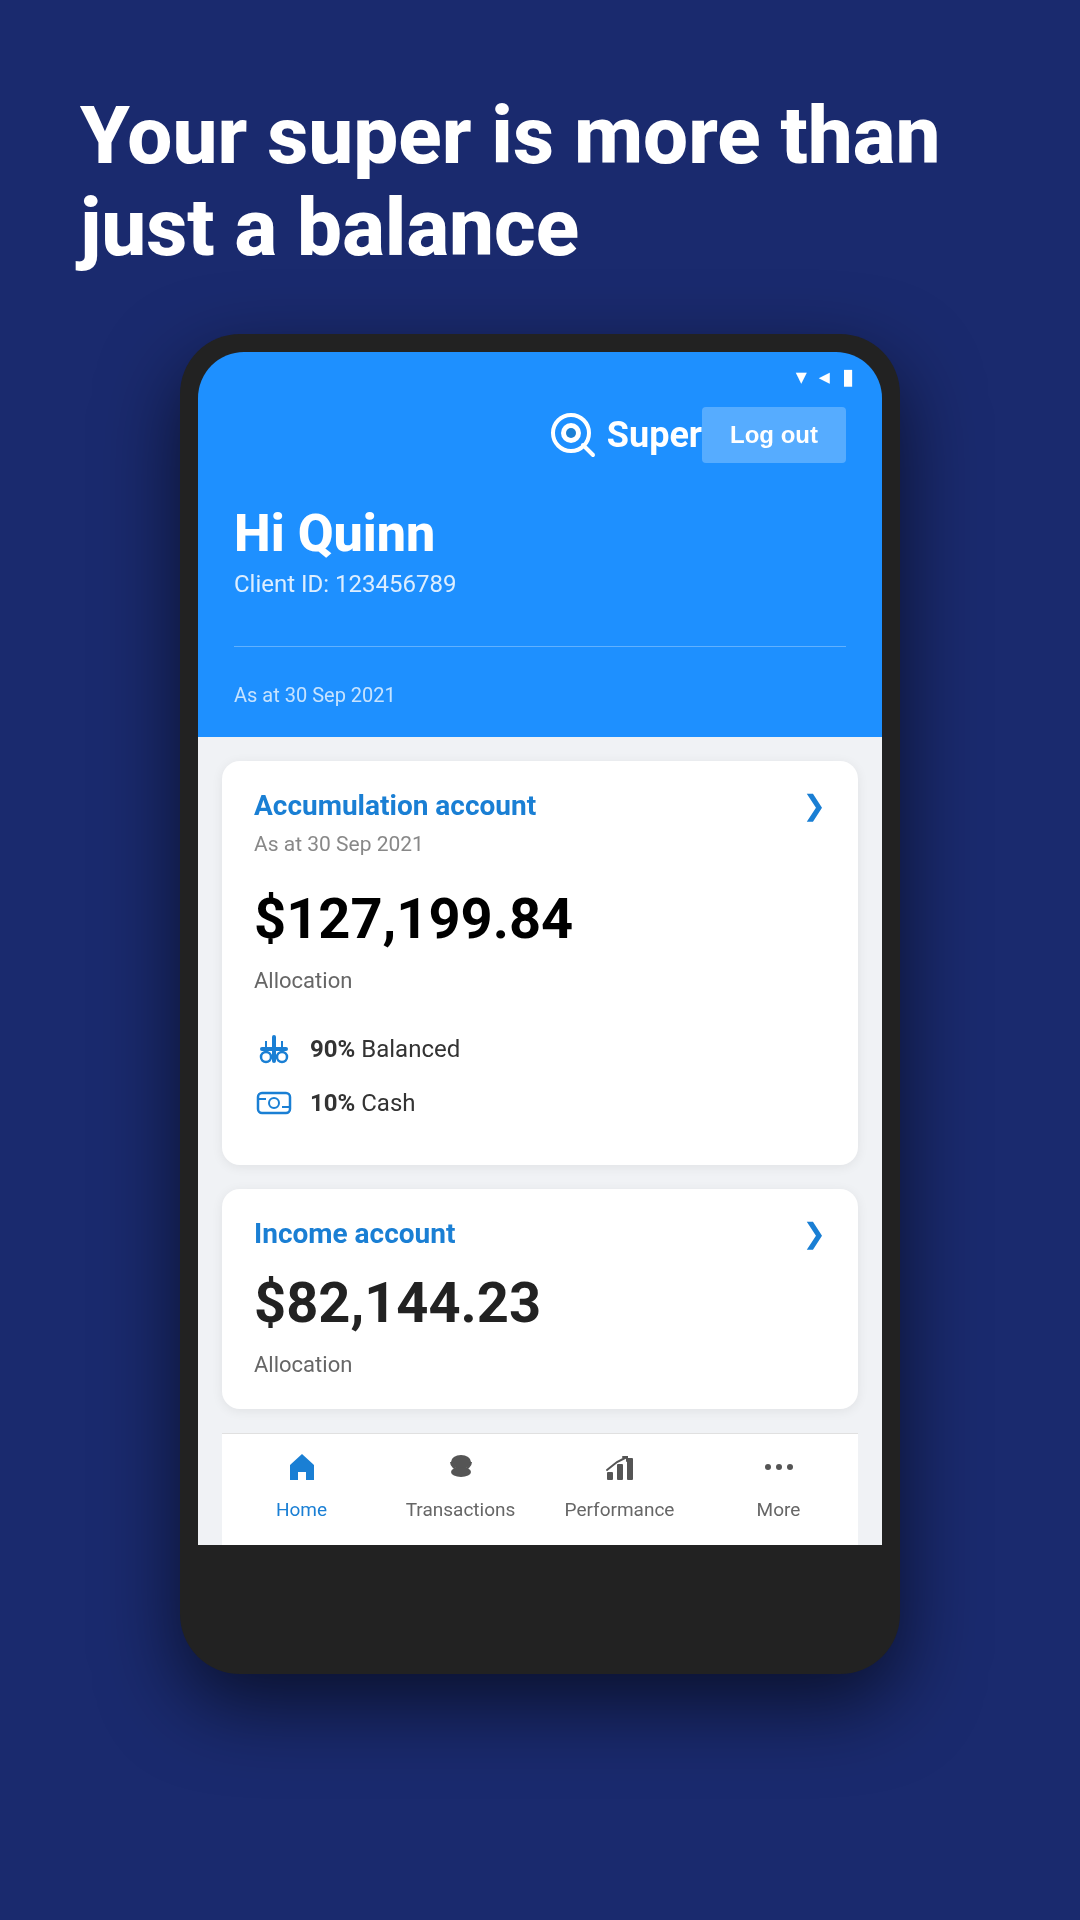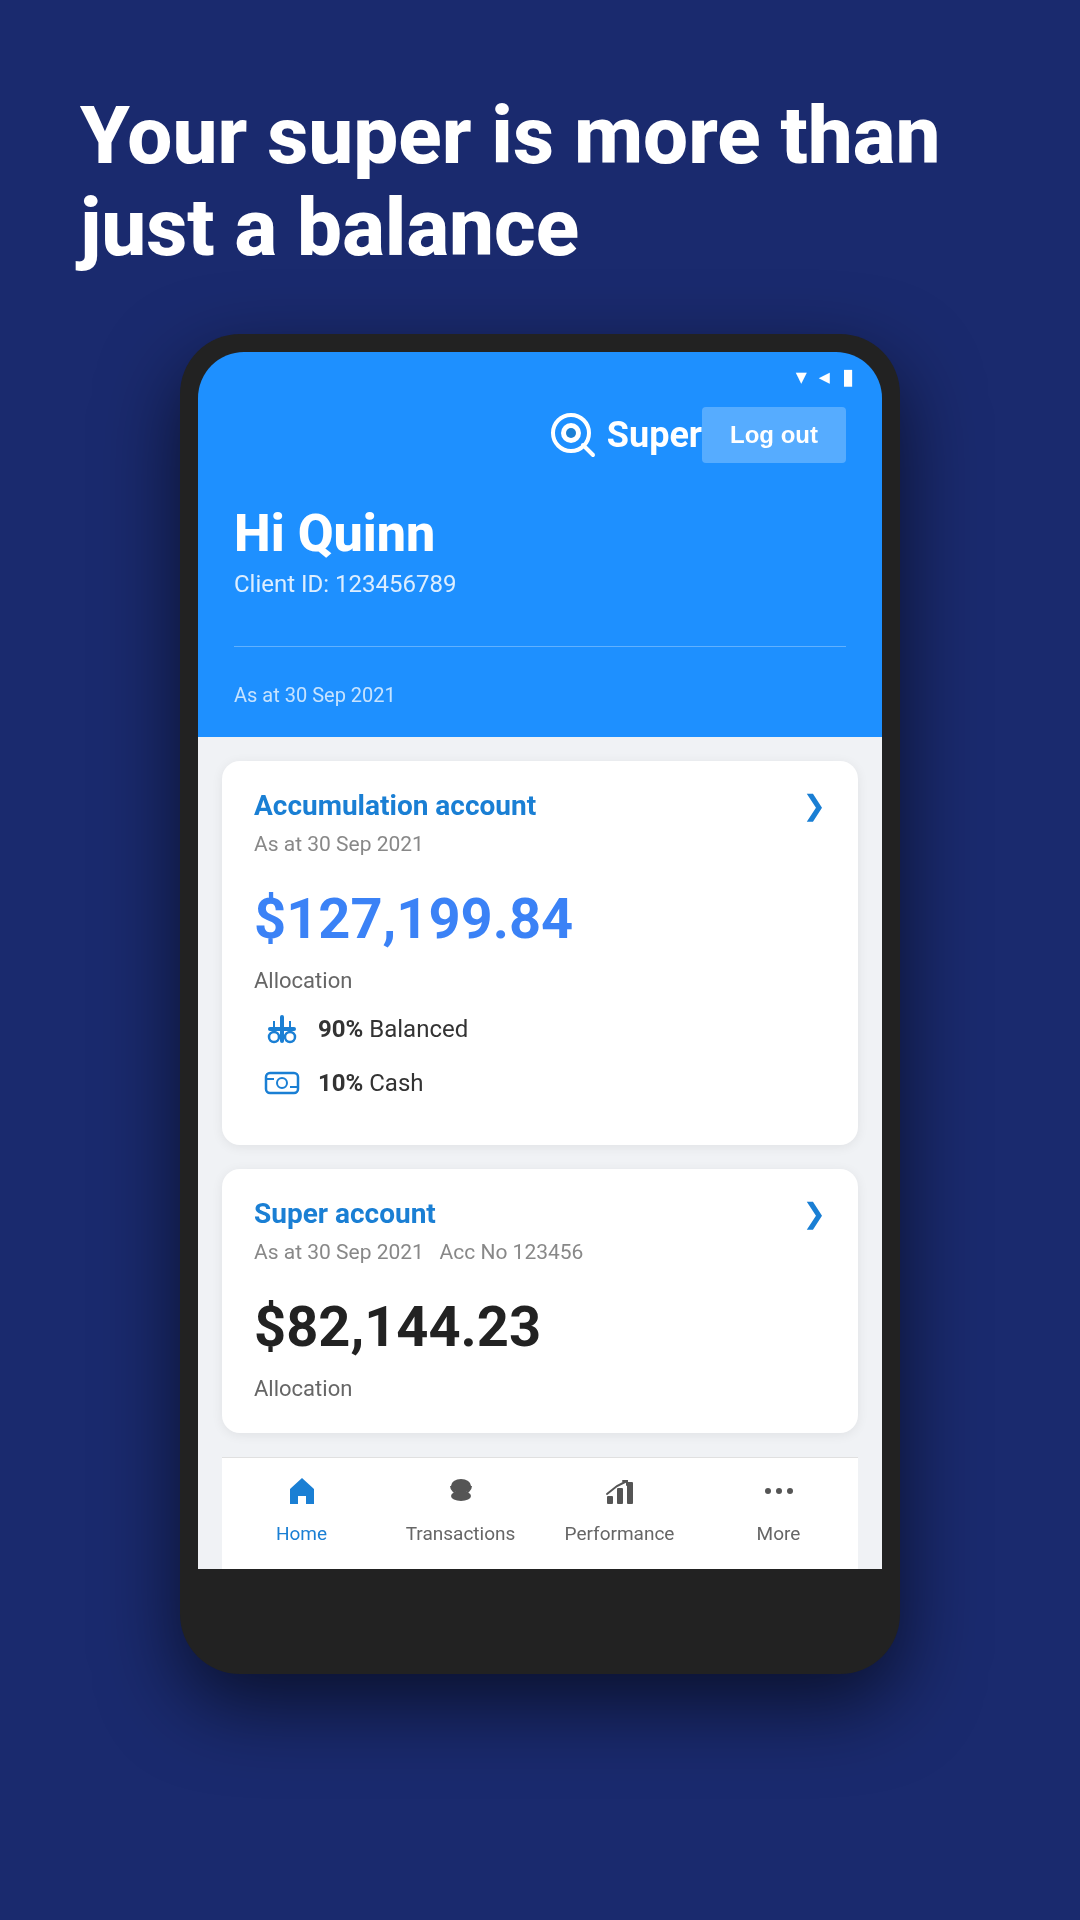--- a/index.html
+++ b/index.html
@@ -176,32 +176,33 @@
     }
 
     .chevron-icon {
       color: #1a7fd4;
       font-size: 28px;
     }
 
     .account-balance {
       font-size: 56px;
       font-weight: 700;
-      color: #3b82f6;
+      color: #000000;
       padding: 10px 32px 16px 32px;
     }
 
     .allocation-label {
       font-size: 22px;
       color: #666;
       padding: 0 32px 16px 32px;
     }
 
     .allocation-items {
-      padding: 0 32px 28px 40px;
+      padding: 0 32px 28px 32px;
+      margin-top: 20px;
     }
 
     .allocation-item {
       display: flex;
       align-items: center;
       gap: 16px;
       margin-bottom: 14px;
     }
 
     .alloc-icon {
@@ -353,26 +354,22 @@
               <span class="alloc-text">
                 <span class="alloc-percent">10%</span>
                 <span>Cash</span>
               </span>
             </div>
           </div>
         </div>
 
         <div class="account-card">
           <div class="account-card-header">
-            <span class="account-title">Super account</span>
+            <span class="account-title">Income account</span>
             <span class="chevron-icon">❯</span>
-          </div>
-          <div class="account-date">
-            <span>As at 30 Sep 2021</span>&nbsp;&nbsp;
-            <span>Acc No 123456</span>
           </div>
           <div class="income-account-balance">$82,144.23</div>
           <div class="income-alloc-label">Allocation</div>
 
           <div style="height: 16px;"></div>
         </div>
 
         <div class="bottom-nav">
 
           <div class="nav-item active">

